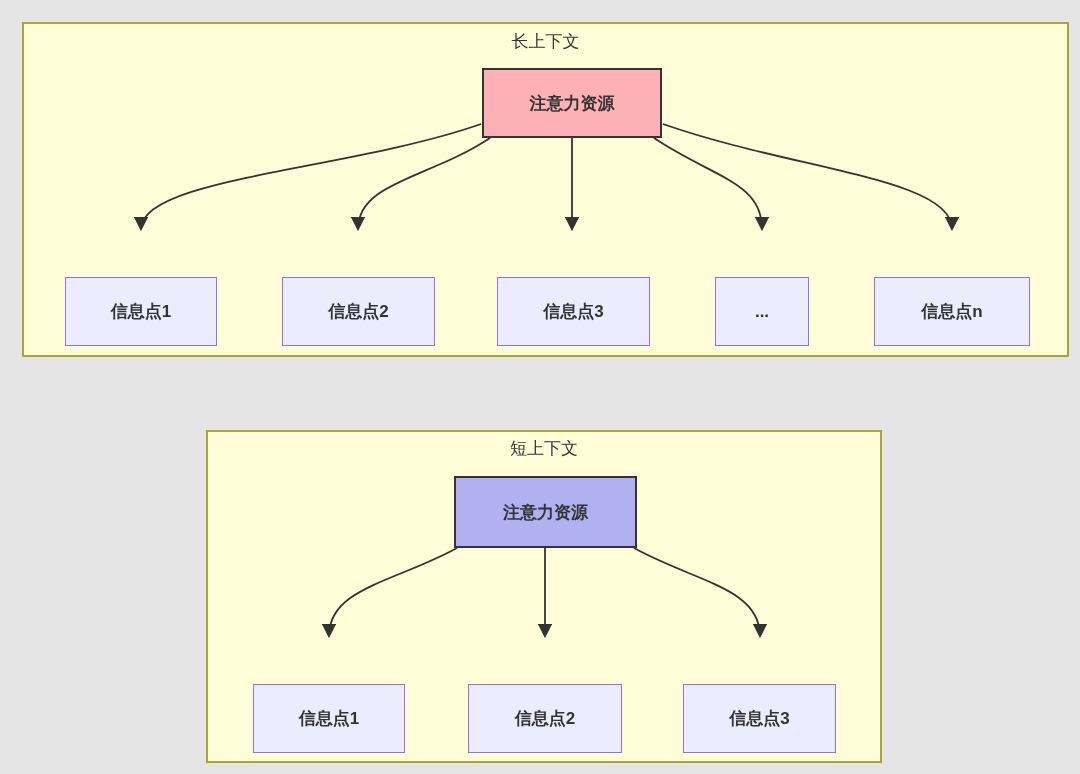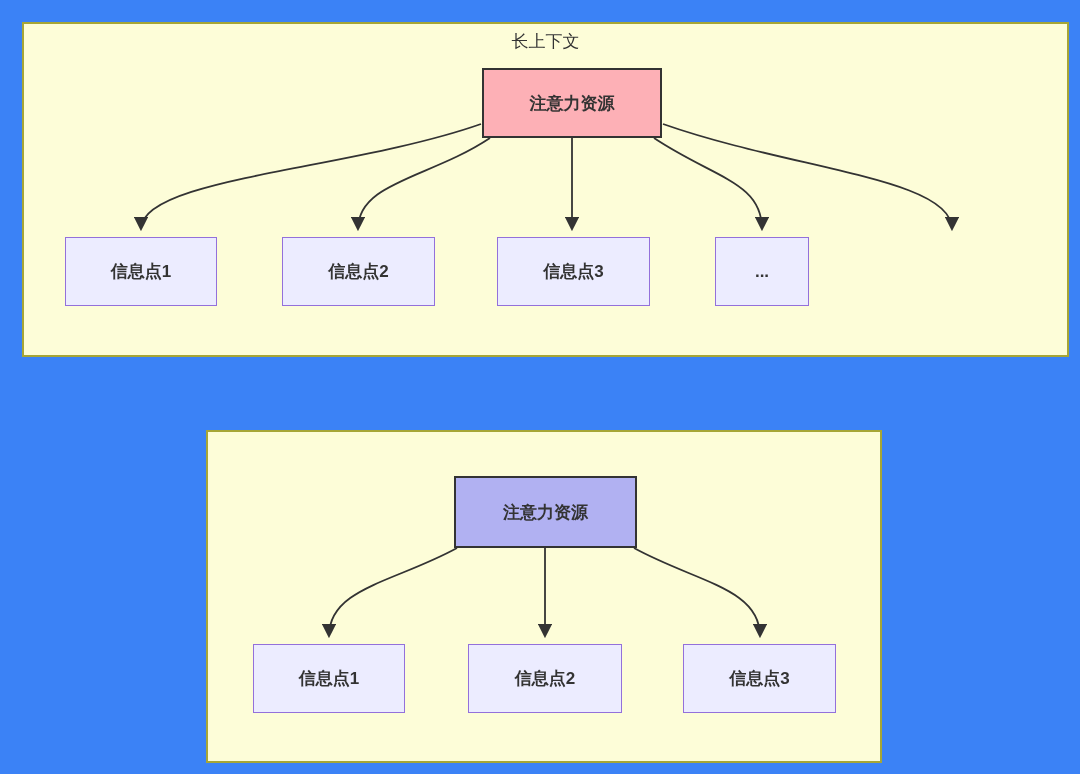--- a/index.html
+++ b/index.html
@@ -1,21 +1,21 @@
 <!DOCTYPE html>
 <html><head>
 <meta charset="utf-8">
 <style>
   html, body { margin: 0; padding: 0; background: #ffffff; }
   body { font-family: "Liberation Sans", "DejaVu Sans", sans-serif; }
   .canvas {
     position: relative;
     width: 1080px;
     height: 774px;
-    background: #3b82f6;
+    background: #e5e5e5;
     overflow: hidden;
   }
   .edges-layer {
     position: absolute;
     left: 0; top: 0;
     width: 1080px; height: 774px;
     z-index: 1;
   }
   .container-box {
     position: absolute;
@@ -38,31 +38,32 @@
     justify-content: center;
     box-sizing: border-box;
     font-size: 17px;
     color: #333333;
     z-index: 3;
     text-align: center;
     font-weight: bold;
   }
   .attn-red  { background: #fdb0b6; border: 2px solid #333333; }
   .attn-blue { background: #b1b1f2; border: 2px solid #333333; }
-  .info-node { background: #ececff; border: 1.5px solid #9370db; }
+  .info-node { background: #ececff; border: 1.5px solid #9370db; margin-top: 40px; }
 </style>
 </head>
 <body>
 
 <div class="canvas">
 
   <div class="container-box" style="left:22px; top:22px; width:1047px; height:335px;"></div>
   <div class="container-box" style="left:206px; top:430px; width:676px; height:333px;"></div>
 
   <div class="container-title" style="left:22px; top:30px; width:1047px;">长上下文</div>
+  <div class="container-title" style="left:206px; top:437px; width:676px;">短上下文</div>
 
   <svg class="edges-layer" width="1080" height="774" viewBox="0 0 1080 774" xmlns="http://www.w3.org/2000/svg">
     <defs>
       <marker id="arrow" viewBox="0 0 10 10" refX="8.5" refY="5" markerWidth="8" markerHeight="8" orient="auto-start-reverse">
         <path d="M0,0 L10,5 L0,10 z" fill="#333333"></path>
       </marker>
     </defs>
     <g stroke="#333333" stroke-width="1.8" fill="none">
       <path d="M 481 124 C 350 170, 141 178, 141 229" marker-end="url(#arrow)"></path>
       <path d="M 490 138 C 430 178, 358 182, 358 229" marker-end="url(#arrow)"></path>
@@ -75,20 +76,21 @@
       <path d="M 634 548 C 696 582, 760 588, 760 636" marker-end="url(#arrow)"></path>
     </g>
   </svg>
 
   <div class="node attn-red" style="left:482px; top:68px; width:180px; height:70px;">注意力资源</div>
 
   <div class="node info-node" style="left:65px; top:237px; width:152px; height:69px;">信息点1</div>
   <div class="node info-node" style="left:282px; top:237px; width:153px; height:69px;">信息点2</div>
   <div class="node info-node" style="left:497px; top:237px; width:153px; height:69px;">信息点3</div>
   <div class="node info-node" style="left:715px; top:237px; width:94px; height:69px;">...</div>
+  <div class="node info-node" style="left:874px; top:237px; width:156px; height:69px;">信息点n</div>
 
   <div class="node attn-blue" style="left:454px; top:476px; width:183px; height:72px;">注意力资源</div>
 
   <div class="node info-node" style="left:253px; top:644px; width:152px; height:69px;">信息点1</div>
   <div class="node info-node" style="left:468px; top:644px; width:154px; height:69px;">信息点2</div>
   <div class="node info-node" style="left:683px; top:644px; width:153px; height:69px;">信息点3</div>
 
 </div>
 
 </body></html>

